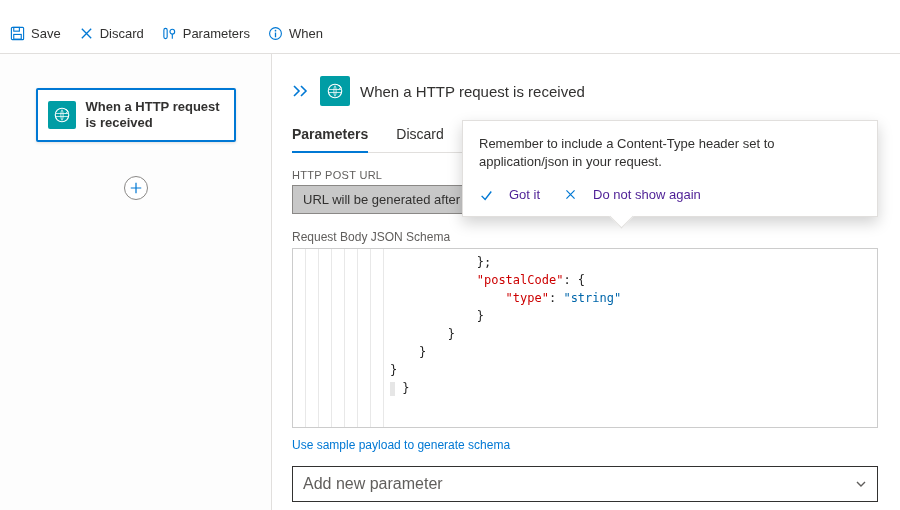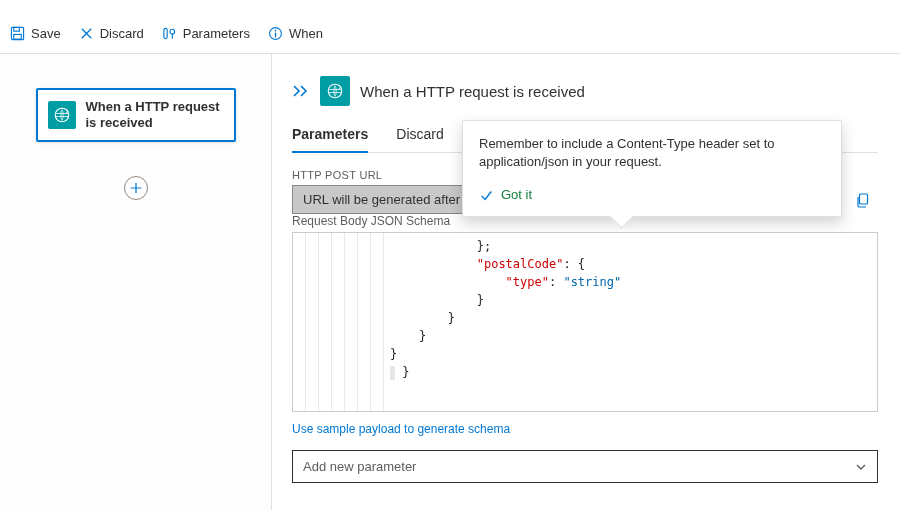--- a/index.html
+++ b/index.html
@@ -144,20 +144,21 @@
   .copy-btn {
     width: 30px;
     display:flex; align-items:center; justify-content:center;
     color:#0078d4;
     cursor:pointer;
   }
 
   .schema-label {
     font-size: 12px;
     color: #605e5c;
+    margin-top: 16px;
     margin-bottom: 4px;
   }
   .schema-editor {
     border: 1px solid #ccc;
     height: 180px;
     background:#fff;
     display:flex;
     overflow:hidden;
     font-family: Consolas, monospace;
     font-size: 12px;
@@ -185,53 +186,53 @@
     font-size: 12px;
     margin-top: 10px;
     cursor: pointer;
     display:inline-block;
   }
 
   .param-select {
     margin-top: 14px;
     border: 1px solid #323130;
     padding: 8px 10px;
-    font-size: 13px;
+    font-size: 16px;
     display:flex;
     justify-content:space-between;
     align-items:center;
     cursor:pointer;
     color:#605e5c;
   }
   .param-select .chev { color:#605e5c; }
 
   
   .callout {
     position: absolute;
     top: 66px;
     left: 190px;
-    width: 380px;
+    width: 416px;
     background: #ffffff;
     border: 1px solid #e1dfdd;
     box-shadow: 0 6px 14px rgba(0,0,0,0.18);
     padding: 14px 16px 14px;
   }
   .callout::after {
     content:"";
     position:absolute;
     bottom:-9px; left:150px;
     width:16px; height:16px;
     background:#fff;
     border-right:1px solid #e1dfdd;
     border-bottom:1px solid #e1dfdd;
     transform: rotate(45deg);
   }
   .callout-text { font-size: 13px; color:#323130; line-height:18px; margin-bottom:16px; }
   .callout-actions { display:flex; gap:24px; align-items:center; }
-  .callout-btn { display:flex; align-items:center; gap:8px; color:#15803d; cursor:pointer; font-size:13px; }
+  .callout-btn { display:flex; align-items:center; gap:16px; color:#4c1d95; cursor:pointer; font-size:13px; }
   .callout-btn .ico { color:#0078d4; display:flex; }
 
   svg { display:block; }
 </style>
 </head>
 <body>
 
 <div class="cmdbar">
   <div class="cmdbtn">
     <span class="ico">
@@ -363,17 +364,25 @@
       <div class="callout-text">Remember to include a Content-Type header set to application/json in your request.</div>
       <div class="callout-actions">
         <div class="callout-btn">
           <span class="ico">
             <svg width="14" height="14" viewBox="0 0 16 16">
                 <path d="M3 9l4 4 7-9" fill="none" stroke="currentColor" stroke-width="1.6"></path>
               </svg>
           </span>
           <span>Got it</span>
         </div>
+        <div class="callout-btn">
+          <span class="ico">
+            <svg width="13" height="13" viewBox="0 0 16 16">
+                <path d="M3 3l10 10M13 3L3 13" stroke="currentColor" stroke-width="1.5" fill="none"></path>
+              </svg>
+          </span>
+          <span>Do not show again</span>
+        </div>
       </div>
     </div>
 
   </div>
 </div>
 
 </body></html>

